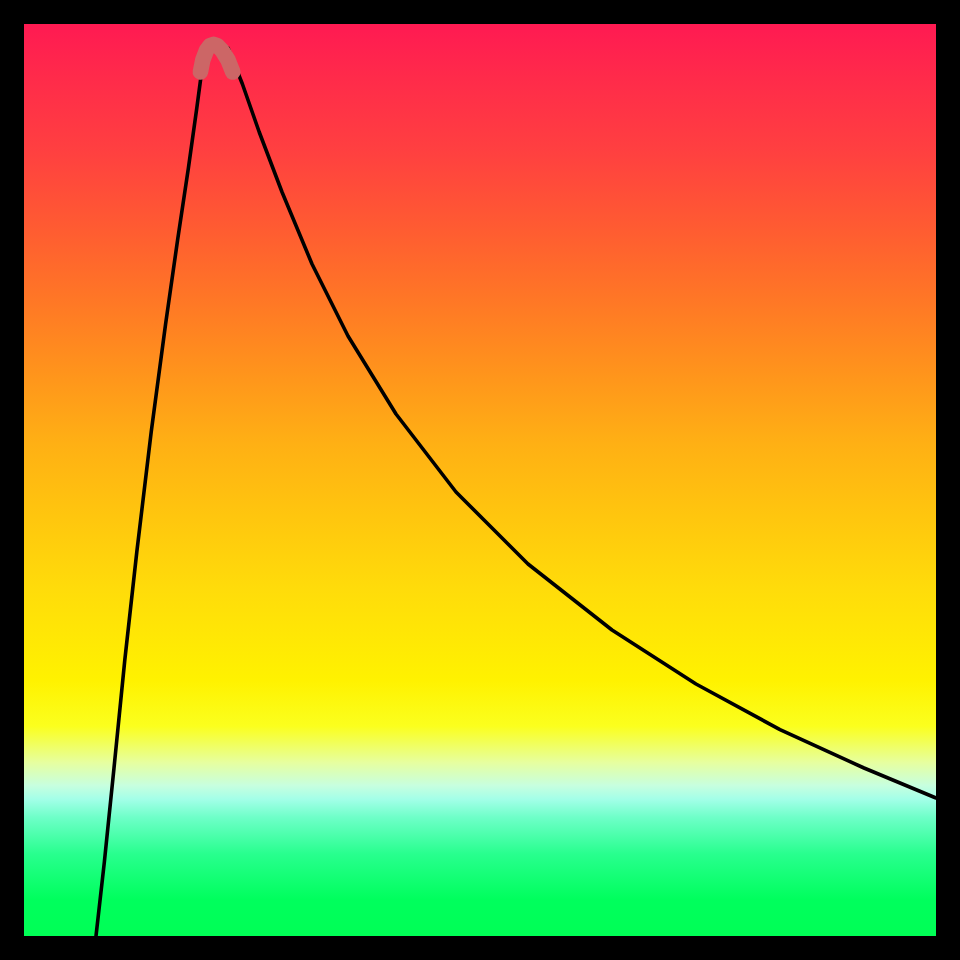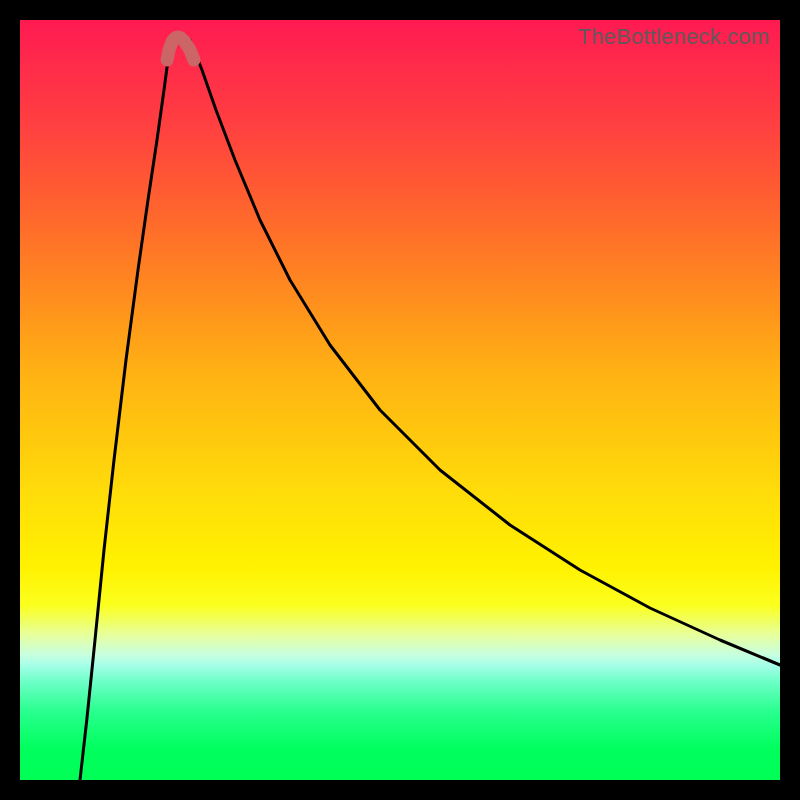--- a/index.html
+++ b/index.html
@@ -64,21 +64,20 @@
     height: 760px;
     overflow: visible;
   }
 </style>
 </head>
 <body>
 
 <div class="frame">
   <div class="plot"></div>
 
-  <div class="watermark">TheBottleneck.com</div>
 
   <svg class="curve" viewBox="0 0 760 760" preserveAspectRatio="none">
     <g>
         <polyline points="60,760 67,698 75,620 84,530 94,440 106,340 118,250 128,180 137,120 144,70 148,40 150,25 151,20" fill="none" stroke="#000000" stroke-width="3" stroke-linecap="round" stroke-linejoin="round"></polyline>
         <polyline points="170,20 174,30 182,50 196,90 215,140 240,200 270,260 310,325 360,390 420,450 490,505 560,550 630,588 700,620 760,645" fill="none" stroke="#000000" stroke-width="3" stroke-linecap="round" stroke-linejoin="round"></polyline>
         <polyline points="147,40 149,30 152,22 155,18 158,17 161,18 165,22 170,30 174,40" fill="none" stroke="#cc6666" stroke-width="13" stroke-linecap="round" stroke-linejoin="round"></polyline>
       </g>
   </svg>
 </div>
 

